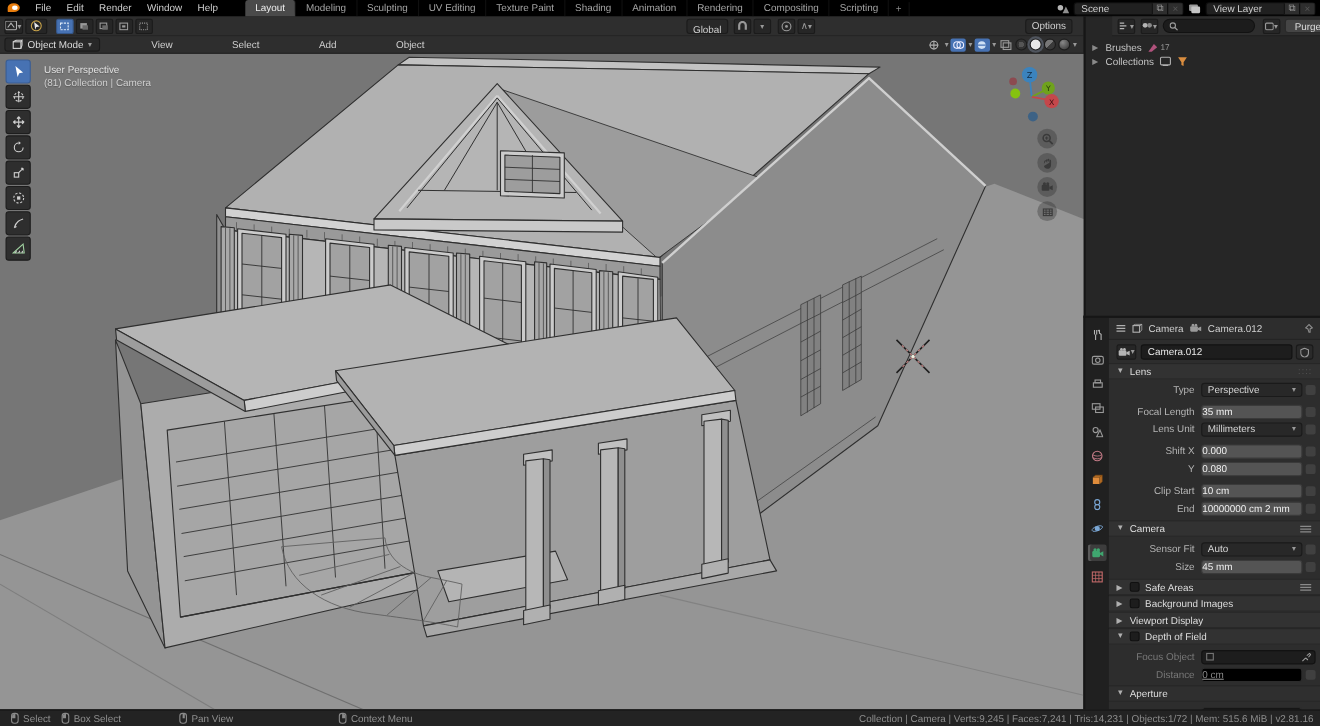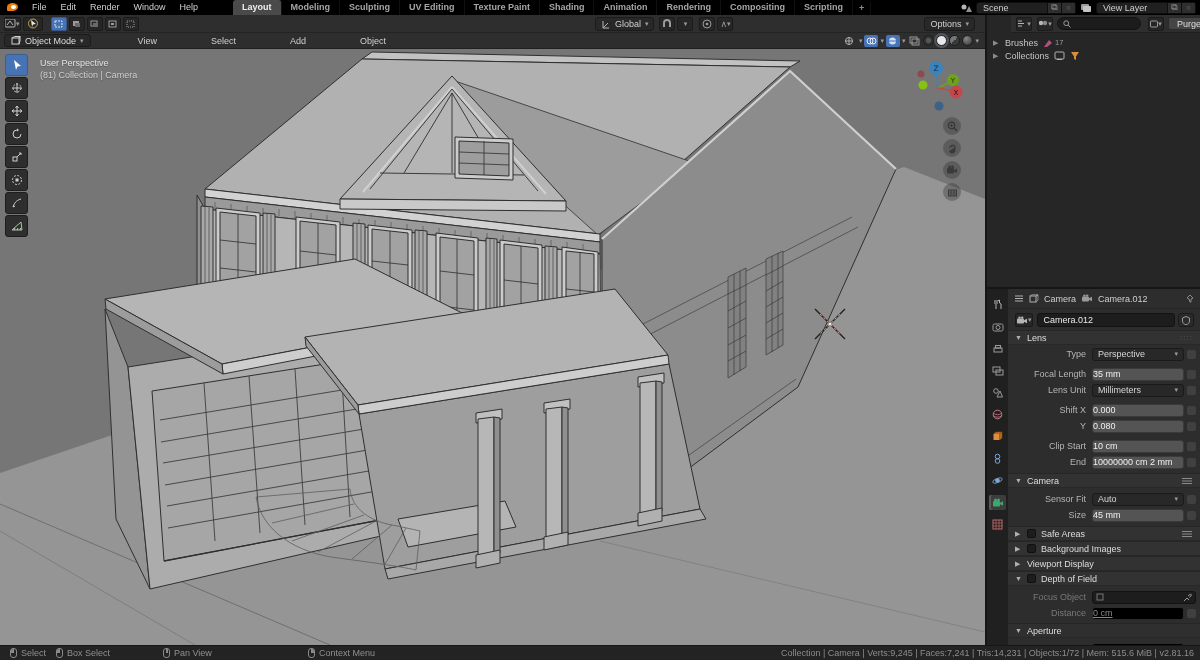--- a/index.html
+++ b/index.html
@@ -8,40 +8,40 @@
   .app { position:relative; width:1200px; height:660px; background:#2b2b2b; overflow:hidden;
          font-size:9px; color:#c9c9c9; -webkit-font-smoothing:antialiased; }
 
   
   .topbar { position:absolute; left:0; top:0; width:1200px; height:15px; background:#000000;
             display:flex; align-items:center; }
   .blender-logo { width:16px; height:11px; margin:0 4px 0 5px; position:relative; }
   .blender-logo .b1 { position:absolute; left:2px; top:1px; width:11px; height:8px; background:#e87d0d; border-radius:50% 50% 50% 10%; }
   .blender-logo .b2 { position:absolute; left:6px; top:3px; width:5px; height:4px; background:#fff; border-radius:50%; }
   .menu-item { padding:0 7px; color:#d0d0d0; line-height:15px; }
-  .tabs { display:flex; margin-left:28px; height:15px; align-items:flex-end;font-weight:bold; }
+  .tabs { display:flex; margin-left:18px; height:15px; align-items:flex-end; }
   .tab { padding:2px 9px 2px 9px; color:#a5a5a5; border-right:1px solid #101010; line-height:11px; }
   .tab.active { background:#4a4a4a; color:#eee; border-radius:3px 3px 0 0; }
   .tab-plus { padding:1px 6px; color:#8a8a8a; }
   .top-right { margin-left:auto; display:flex; align-items:center; gap:4px; padding-right:4px; }
   .id-field { display:flex; align-items:center; background:#202020; border:1px solid #0e0e0e;
               border-radius:3px; height:12px; }
   .id-field .lbl { padding:0 6px; color:#cfcfcf; min-width:70px; }
   .id-field .mini { width:14px; height:10px; background:#2e2e2e; border-left:1px solid #0e0e0e;
                     display:flex; align-items:center; justify-content:center; color:#9a9a9a; }
   .id-field .mini.dim { color:#555; }
 
   
   .row2 { position:absolute; left:0; top:15px; width:985px; height:18px; background:#2e2e2e;
           border-bottom:1px solid #242424; display:flex; align-items:center; }
   .sq-btn { height:14px; min-width:16px; background:#262626; border:1px solid #1b1b1b; border-radius:2px;
             display:flex; align-items:center; justify-content:center; margin:0 1px; color:#b5b5b5; }
   .sq-btn.blue { background:#4772b3; border-color:#35578a; color:#fff; }
   .pill { display:flex; align-items:center; background:#282828; border:1px solid #1b1b1b; border-radius:3px;
-          height:14px; padding:0 5px; gap:4px; color:#d0d0d0; }
+          height:14px; padding:0 5px; gap:4px; color:#d0d0d0;flex-direction:column; }
   .caret { font-size:7px; color:#9a9a9a; }
   .spacer { flex:1; }
 
   
   .vrow { position:absolute; left:0; top:33px; width:985px; height:16px; background:#2e2e2e;
           border-bottom:1px solid #202020; display:flex; align-items:center;gap:40px; }
   .mode-pill { display:flex; align-items:center; gap:4px; background:#282828; border:1px solid #1b1b1b;
                border-radius:3px; height:13px; padding:0 6px; margin-left:4px; color:#dcdcdc; }
   .vmenu { padding:0 7px; color:#cfcfcf; }
   .shade-cluster { margin-left:auto; display:flex; align-items:center; gap:2px; padding-right:6px; }

